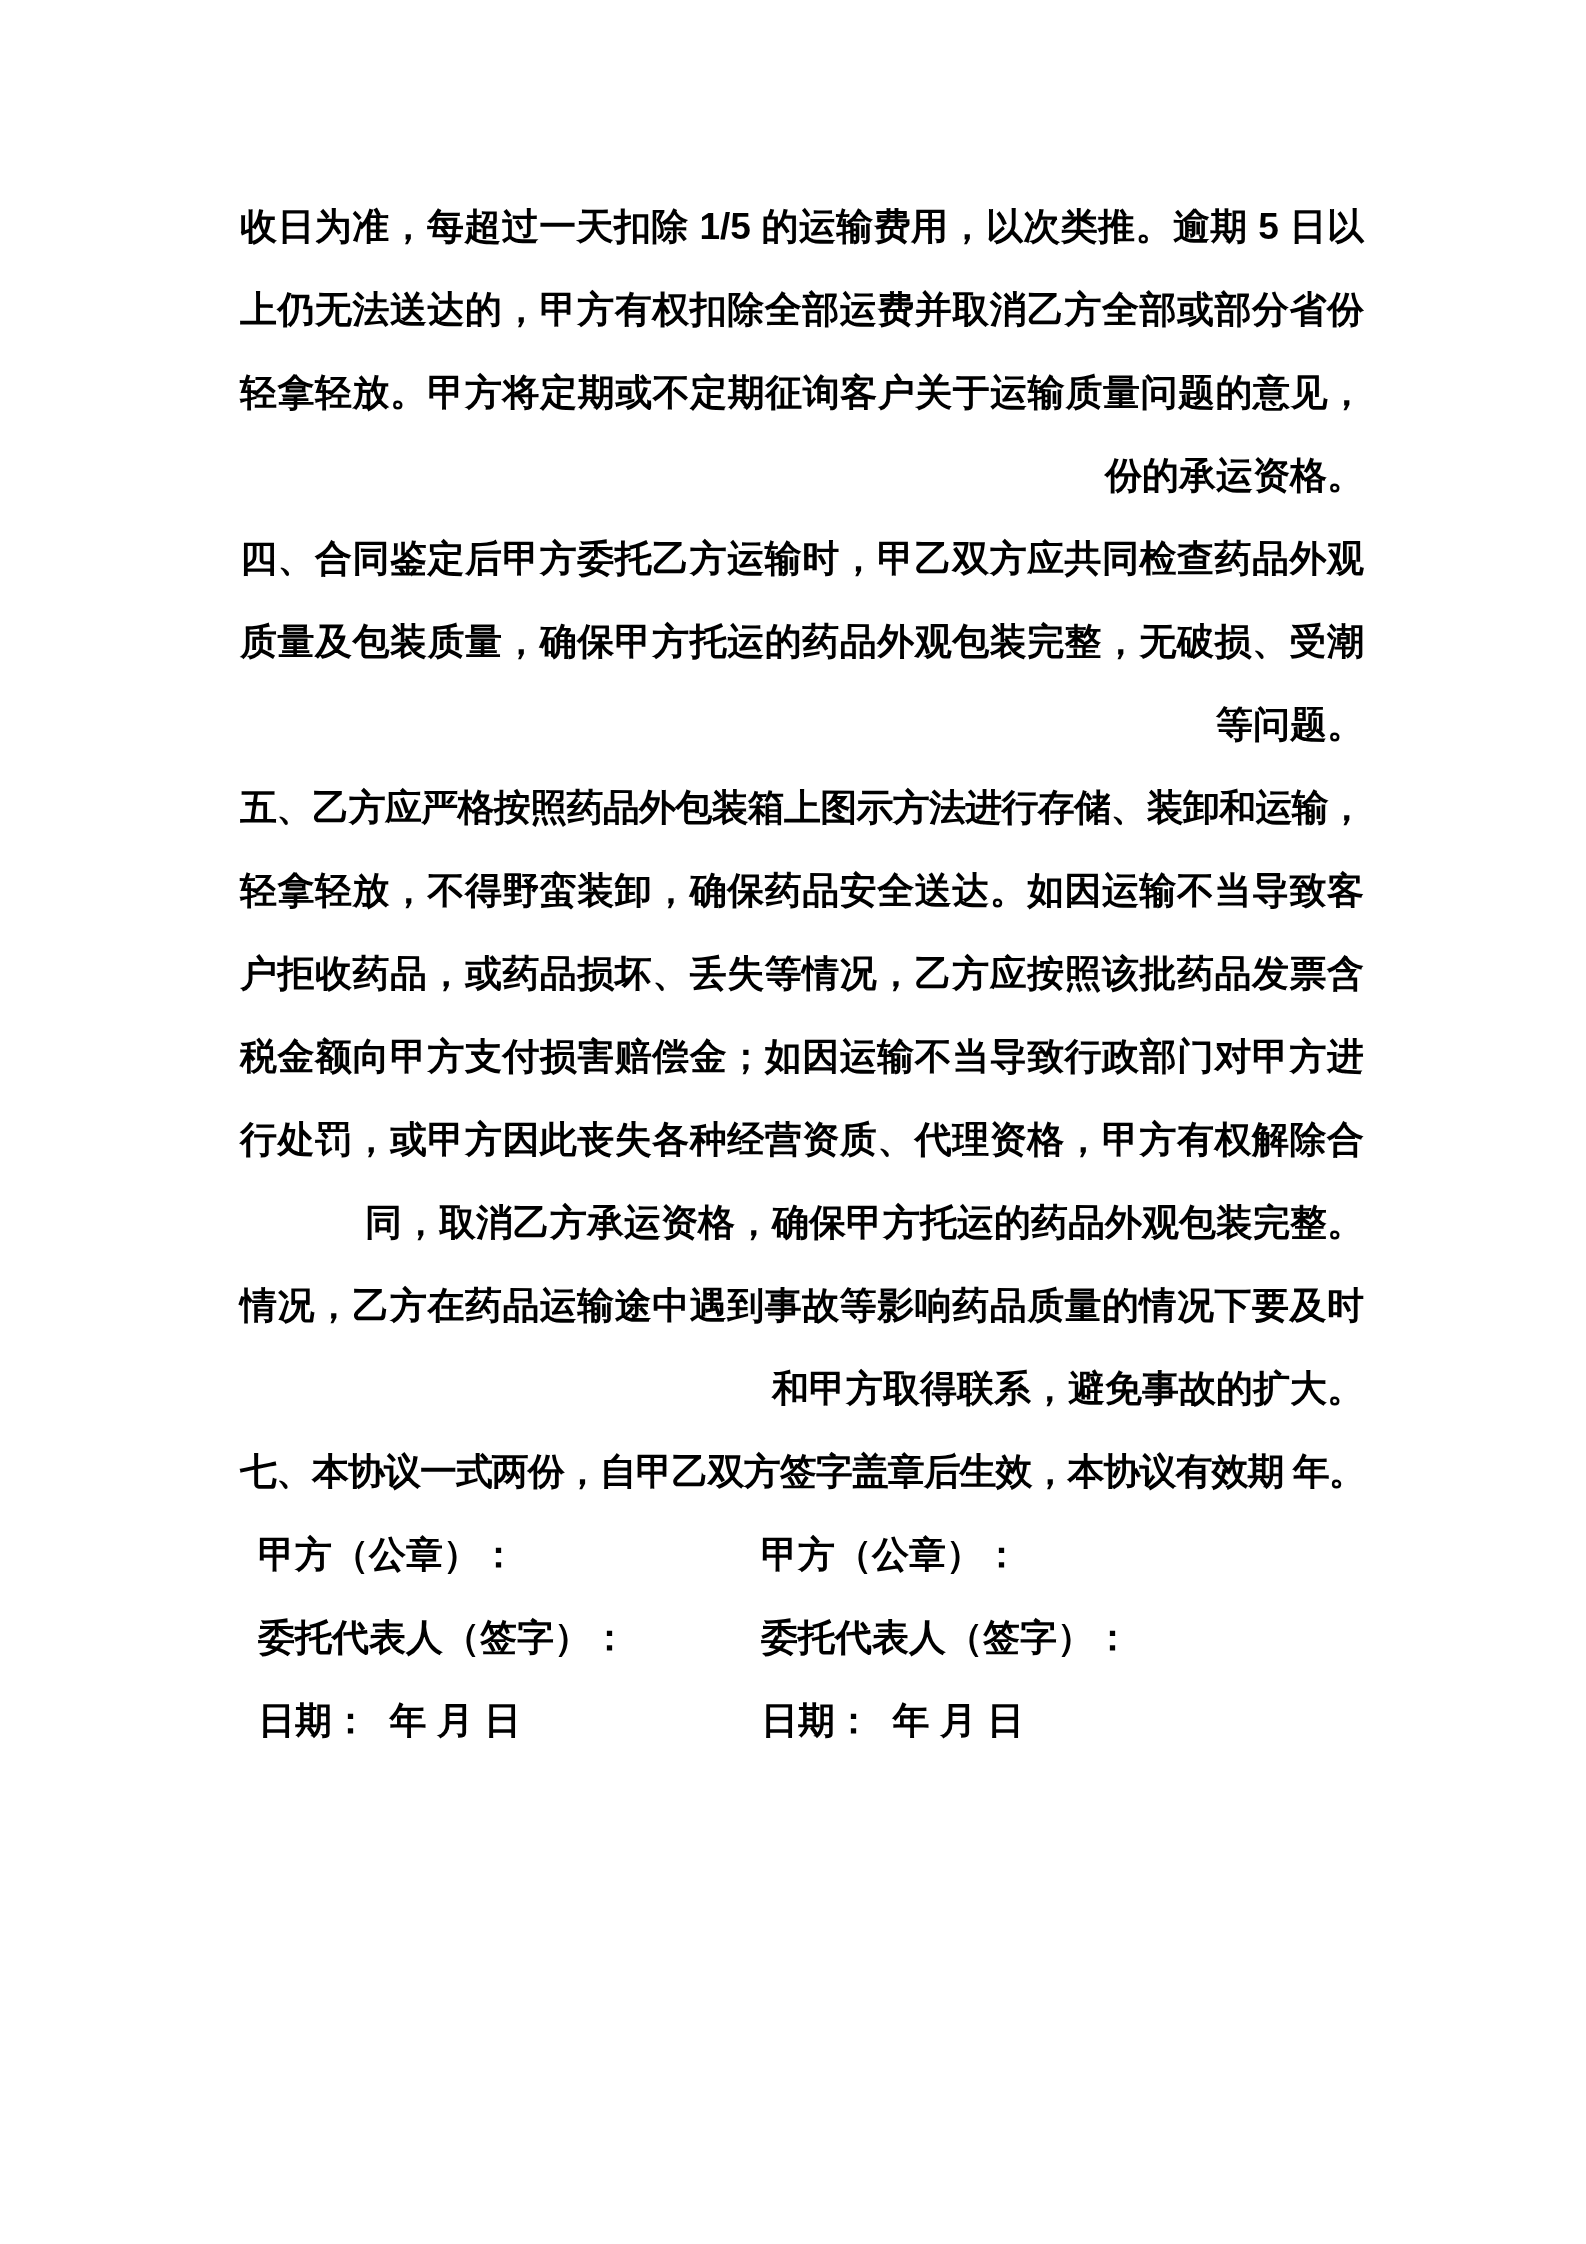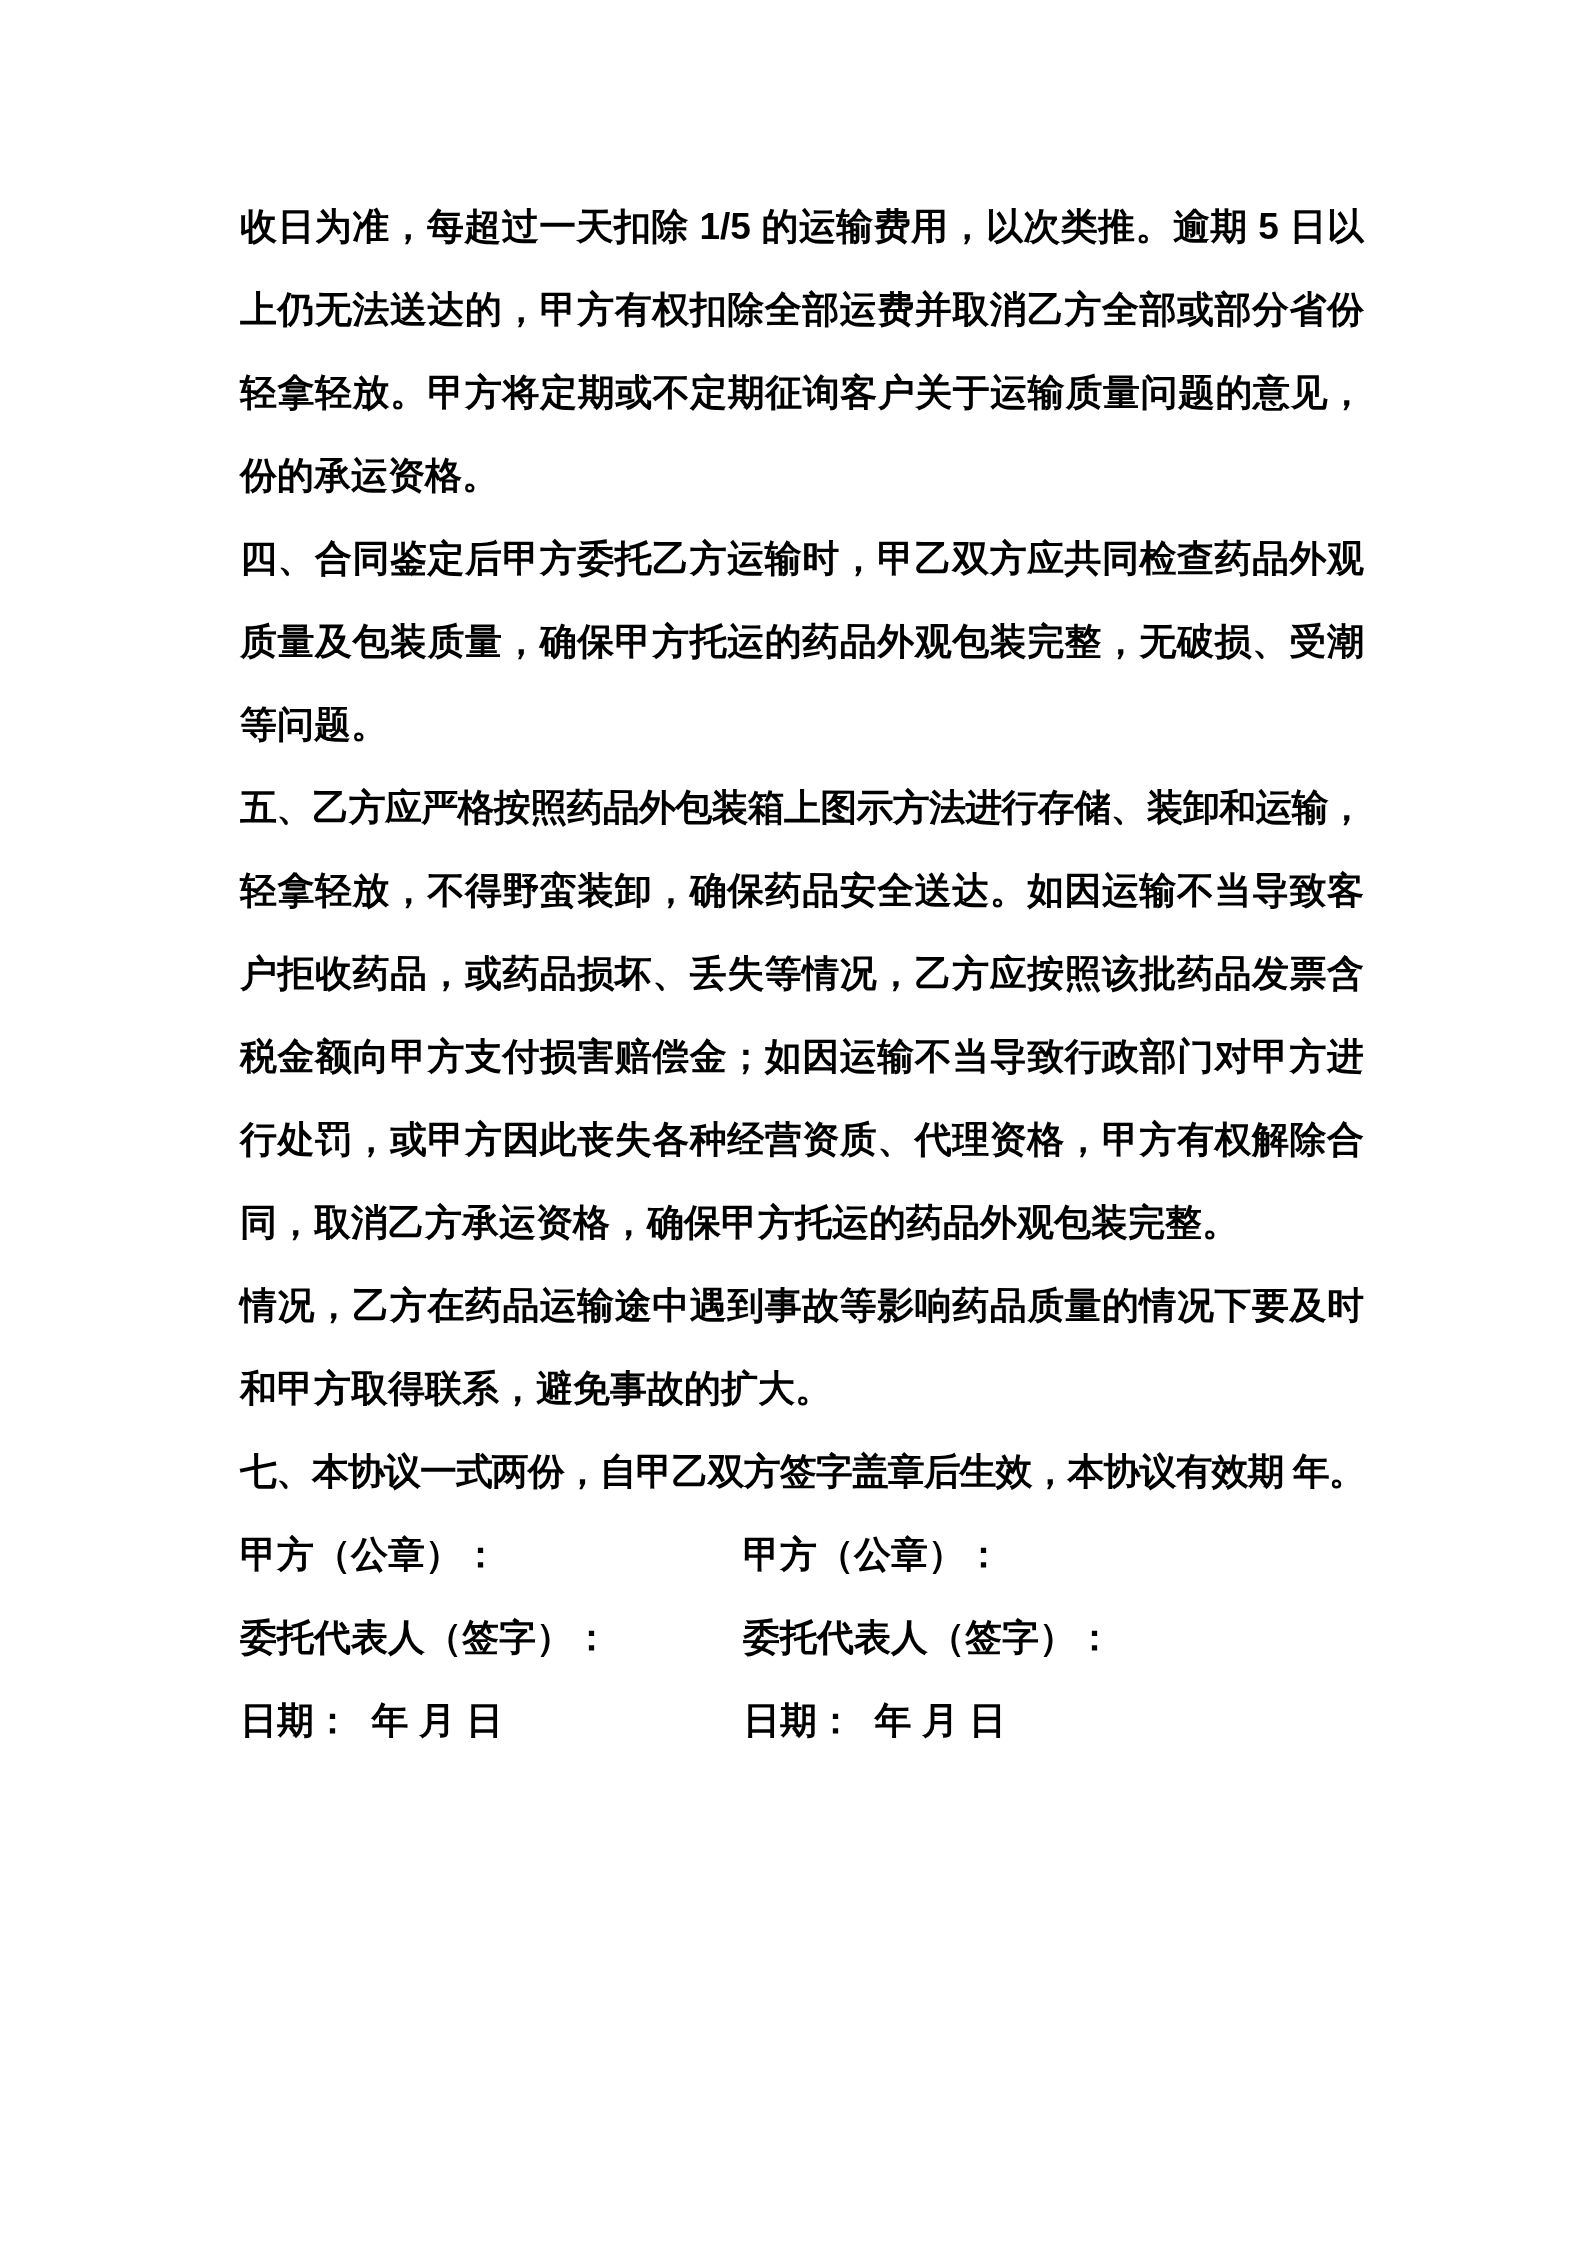--- a/index.html
+++ b/index.html
@@ -21,36 +21,37 @@
     position: absolute;
     left: 240px;
     top: 185px;
     width: 1124px;
   }
   .ln {
     height: 83px;
     line-height: 83px;
     font-size: 37px;
     white-space: pre-wrap;
-    text-align: left;
+    text-align: right;
   }
   
   .j {
     text-align: justify;
     text-align-last: justify;
     text-justify: inter-ideograph;
   }
   
   .t1 { letter-spacing: -1px; }
   .t2 { letter-spacing: -1.7px; }
   .sig {
     height: 83px;
     line-height: 83px;
     font-size: 37px;
     display: flex;
+    margin-left: 18px;
   }
   .sig-left {
     width: 503px;
     flex: 0 0 503px;
     white-space: pre;
   }
   .sig-right {
     flex: 1;
     white-space: pre;
   }

